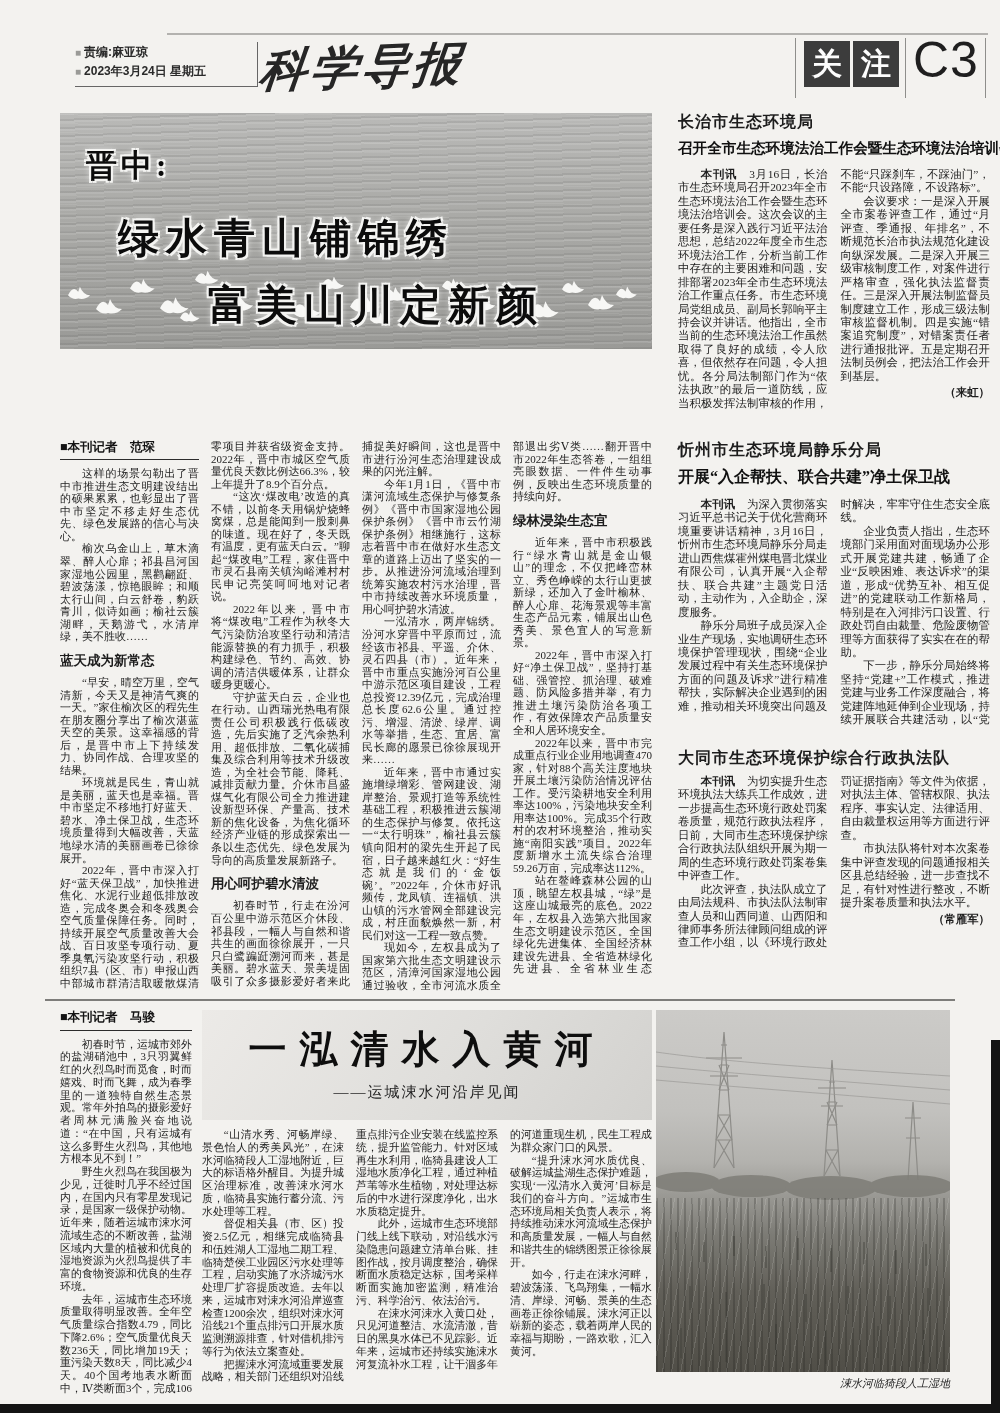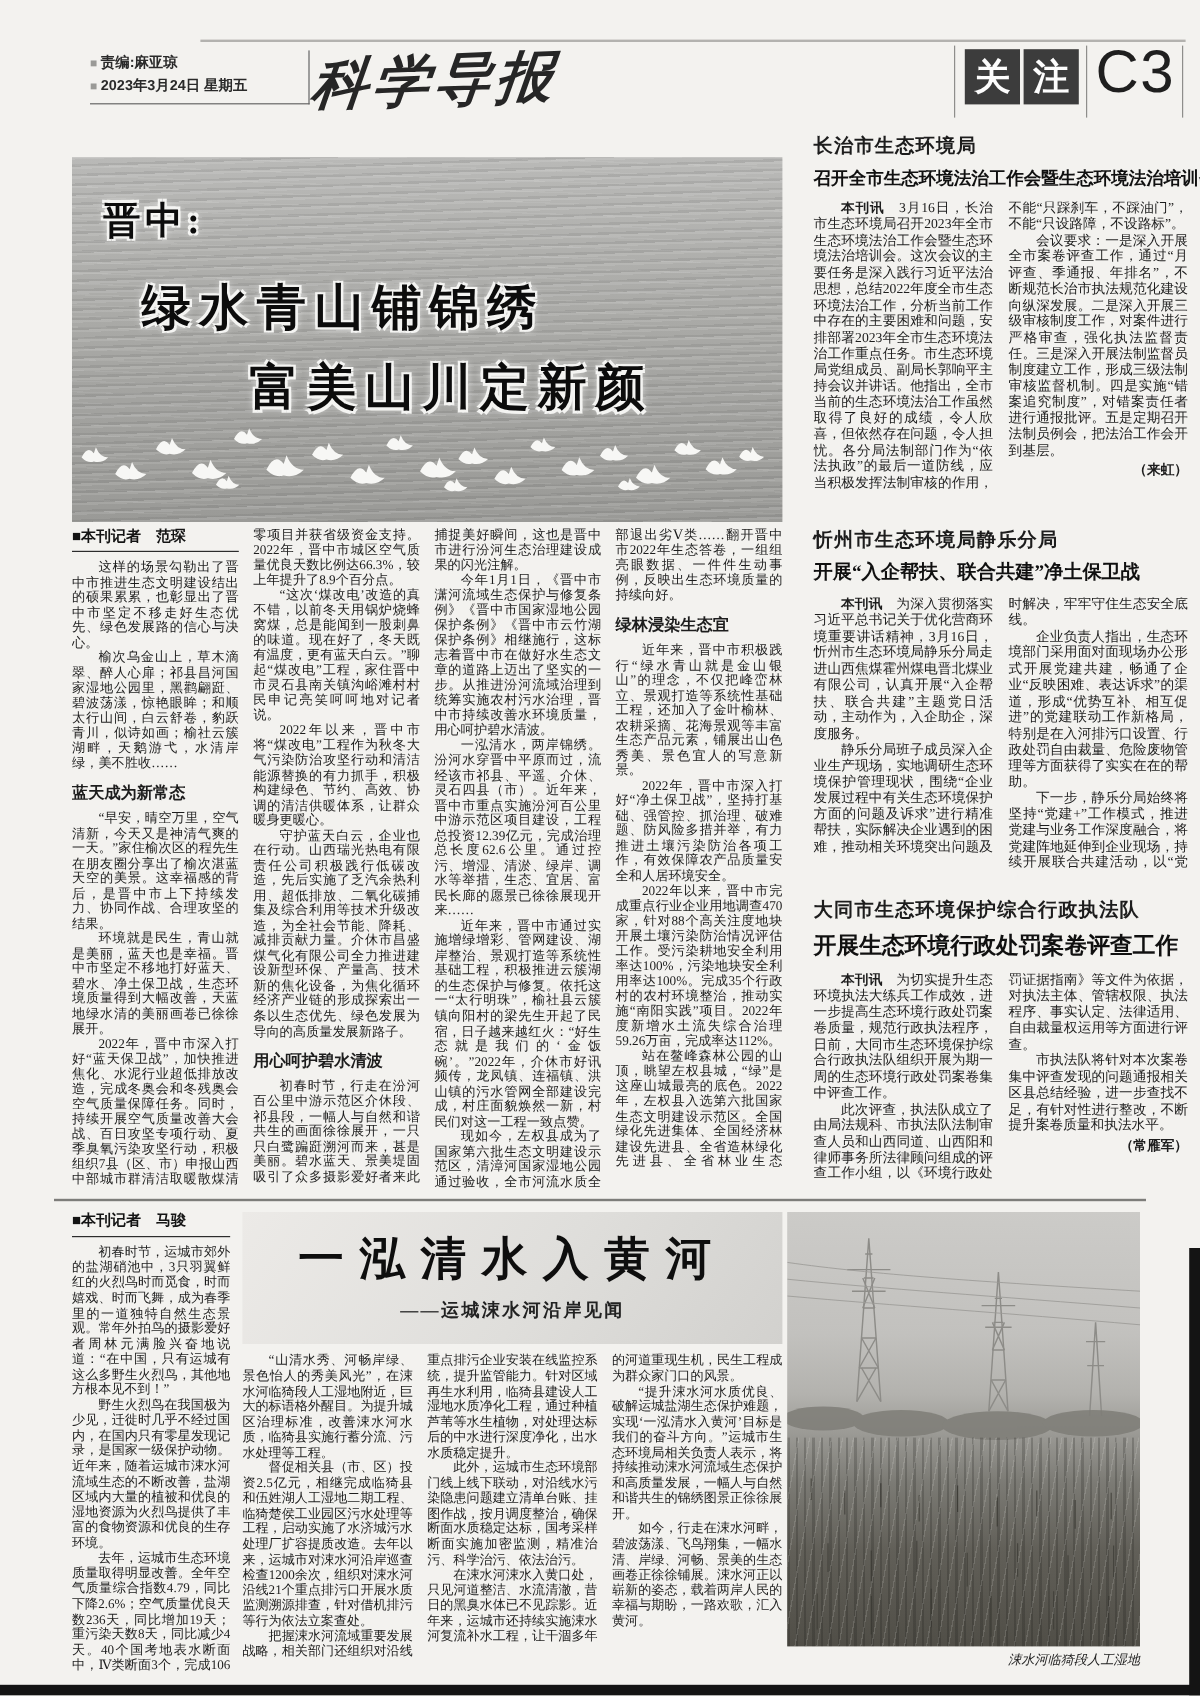--- a/index.html
+++ b/index.html
@@ -28,21 +28,21 @@
     display:flex;align-items:center;justify-content:center;
     font-family:"Liberation Sans","DejaVu Sans",sans-serif;
     font-size:30px;font-weight:bold;
   }
   .page-no{
     left:913px;top:31px;font-size:50px;font-weight:normal;color:#1f1f1f;
     font-family:"Liberation Sans","DejaVu Sans",sans-serif;letter-spacing:1px;
   }
   
   .feature-photo{
-    left:60px;top:131px;width:592px;height:304px;overflow:hidden;
+    left:60px;top:113px;width:592px;height:236px;overflow:hidden;
     background:
       repeating-linear-gradient(178deg, rgba(255,255,255,.10) 0 2px, rgba(0,0,0,0) 2px 6px, rgba(60,60,60,.10) 6px 8px),
       repeating-linear-gradient(2deg, rgba(255,255,255,.07) 0 1px, rgba(0,0,0,0) 1px 9px),
       linear-gradient(#b9b9b7 0%, #ababa8 40%, #a2a29f 70%, #9a9a97 100%);
   }
   .photo-head{
     position:absolute;font-weight:bold;color:#0c0c0c;
     font-family:"Liberation Serif","DejaVu Serif",serif;
     text-shadow:-2px -2px 0 #f4f4f2,2px -2px 0 #f4f4f2,-2px 2px 0 #f4f4f2,2px 2px 0 #f4f4f2,0 0 7px #ffffff;
     white-space:nowrap;
@@ -88,21 +88,21 @@
   }
   .b-headblock{
     left:202px;top:1010px;width:450px;height:110px;
     background:linear-gradient(125deg,#eceae7 0%,#dfdedb 55%,#d2d1ce 100%);
     text-align:center;overflow:hidden;
   }
   .b-head{
     margin-top:14px;font-size:38px;font-weight:bold;letter-spacing:13px;
     color:#0e0e0e;font-family:"Liberation Serif","DejaVu Serif",serif;white-space:nowrap;
   }
-  .b-sub{margin-top:8px;font-size:15px;font-weight:bold;letter-spacing:2px;color:#222;}
+  .b-sub{margin-top:8px;font-size:15px;font-weight:normal;letter-spacing:2px;color:#222;}
   .b-rest{
     left:202px;top:1128px;width:450px;height:266px;overflow:hidden;
     column-count:3;column-gap:12px;column-fill:auto;
     font-size:10.9px;line-height:1.17;text-align:justify;
   }
   
   .b-photo{
     left:656px;top:1010px;width:294px;height:362px;overflow:hidden;
     background:linear-gradient(#cccbc8 0%,#c2c1be 28%,#b3b2ae 42%,#989792 52%,#7c7b75 62%,#615f58 78%,#504e47 100%);
   }
@@ -183,21 +183,21 @@
     <p class="para">“这次‘煤改电’改造的真不错，以前冬天用锅炉烧蜂窝煤，总是能闻到一股刺鼻的味道。现在好了，冬天既有温度，更有蓝天白云。”聊起“煤改电”工程，家住晋中市灵石县南关镇沟峪滩村村民申记亮笑呵呵地对记者说。</p>
     <p class="para">2022年以来，晋中市将“煤改电”工程作为秋冬大气污染防治攻坚行动和清洁能源替换的有力抓手，积极构建绿色、节约、高效、协调的清洁供暖体系，让群众暖身更暖心。</p>
     <p class="para">守护蓝天白云，企业也在行动。山西瑞光热电有限责任公司积极践行低碳改造，先后实施了乏汽余热利用、超低排放、二氧化碳捕集及综合利用等技术升级改造，为全社会节能、降耗、减排贡献力量。介休市昌盛煤气化有限公司全力推进建设新型环保、产量高、技术新的焦化设备，为焦化循环经济产业链的形成探索出一条以生态优先、绿色发展为导向的高质量发展新路子。</p>
     <h3 class="subhead">用心呵护碧水清波</h3>
     <p class="para">初春时节，行走在汾河百公里中游示范区介休段、祁县段，一幅人与自然和谐共生的画面徐徐展开，一只只白鹭蹁跹溯河而来，甚是美丽。碧水蓝天、景美堤固吸引了众多摄影爱好者来此捕捉美好瞬间，这也是晋中市进行汾河生态治理建设成果的闪光注解。</p>
     <p class="para">今年1月1日，《晋中市潇河流域生态保护与修复条例》《晋中市国家湿地公园保护条例》《晋中市云竹湖保护条例》相继施行，这标志着晋中市在做好水生态文章的道路上迈出了坚实的一步。从推进汾河流域治理到统筹实施农村污水治理，晋中市持续改善水环境质量，用心呵护碧水清波。</p>
     <p class="para">一泓清水，两岸锦绣。汾河水穿晋中平原而过，流经该市祁县、平遥、介休、灵石四县（市）。近年来，晋中市重点实施汾河百公里中游示范区项目建设，工程总投资12.39亿元，完成治理总长度62.6公里。通过控污、增湿、清淤、绿岸、调水等举措，生态、宜居、富民长廊的愿景已徐徐展现开来……</p>
     <p class="para">近年来，晋中市通过实施增绿增彩、管网建设、湖岸整治、景观打造等系统性基础工程，积极推进云簇湖的生态保护与修复。依托这一“太行明珠”，榆社县云簇镇向阳村的梁先生开起了民宿，日子越来越红火：“好生态就是我们的‘金饭碗’。”2022年，介休市好讯频传，龙凤镇、连福镇、洪山镇的污水管网全部建设完成，村庄面貌焕然一新，村民们对这一工程一致点赞。</p>
     <p class="para">现如今，左权县成为了国家第六批生态文明建设示范区，清漳河国家湿地公园通过验收，全市河流水质全部退出劣Ⅴ类……翻开晋中市2022年生态答卷，一组组亮眼数据、一件件生动事例，反映出生态环境质量的持续向好。</p>
     <h3 class="subhead">绿林浸染生态宜</h3>
-    <p class="para">近年来，晋中市积极践行“绿水青山就是金山银山”的理念，不仅把峰峦林立、景观打造等系统性基础工程，还加入了金叶榆林、农耕采摘、花海景观等丰富生态产品元素，铺展出山色秀美、景色宜人的写意新景。</p>
+    <p class="para">近年来，晋中市积极践行“绿水青山就是金山银山”的理念，不仅把峰峦林立、秀色峥嵘的太行山更披新绿，还加入了金叶榆林、醉人心扉、花海景观等丰富生态产品元素，铺展出山色秀美、景色宜人的写意新景。</p>
     <p class="para">2022年，晋中市深入打好“净土保卫战”，坚持打基础、强管控、抓治理、破难题、防风险多措并举，有力推进土壤污染防治各项工作，有效保障农产品质量安全和人居环境安全。</p>
     <p class="para">2022年以来，晋中市完成重点行业企业用地调查470家，针对88个高关注度地块开展土壤污染防治情况评估工作。受污染耕地安全利用率达100%，污染地块安全利用率达100%。完成35个行政村的农村环境整治，推动实施“南阳实践”项目。2022年度新增水土流失综合治理59.26万亩，完成率达112%。</p>
     <p class="para">站在鳌峰森林公园的山顶，眺望左权县城，“绿”是这座山城最亮的底色。2022年，左权县入选第六批国家生态文明建设示范区。全国绿化先进集体、全国经济林建设先进县、全省造林绿化先进县、全省林业生态县……一张张熠熠生辉的名片，是左权的绿色答卷。</p>
   </div>
 
 <div class="abs art" style="top:112px;">
   <div class="overline">长治市生态环境局</div>
   <div class="headline hl-a">召开全市生态环境法治工作会暨生态环境法治培训会</div>
   <div class="art-body h-a">
       <p class="para"><b>本刊讯</b>　3月16日，长治市生态环境局召开2023年全市生态环境法治工作会暨生态环境法治培训会。这次会议的主要任务是深入践行习近平法治思想，总结2022年度全市生态环境法治工作，分析当前工作中存在的主要困难和问题，安排部署2023年全市生态环境法治工作重点任务。市生态环境局党组成员、副局长郭响平主持会议并讲话。他指出，全市当前的生态环境法治工作虽然取得了良好的成绩，令人欣喜，但依然存在问题，令人担忧。各分局法制部门作为“依法执政”的最后一道防线，应当积极发挥法制审核的作用，不能“只踩刹车，不踩油门”，不能“只设路障，不设路标”。</p>
@@ -212,21 +212,20 @@
   <div class="art-body h-b">
       <p class="para"><b>本刊讯</b>　为深入贯彻落实习近平总书记关于优化营商环境重要讲话精神，3月16日，忻州市生态环境局静乐分局走进山西焦煤霍州煤电晋北煤业有限公司，认真开展“入企帮扶、联合共建”主题党日活动，主动作为，入企助企，深度服务。</p>
       <p class="para">静乐分局班子成员深入企业生产现场，实地调研生态环境保护管理现状，围绕“企业发展过程中有关生态环境保护方面的问题及诉求”进行精准帮扶，实际解决企业遇到的困难，推动相关环境突出问题及时解决，牢牢守住生态安全底线。</p>
       <p class="para">企业负责人指出，生态环境部门采用面对面现场办公形式开展党建共建，畅通了企业“反映困难、表达诉求”的渠道，形成“优势互补、相互促进”的党建联动工作新格局，特别是在入河排污口设置、行政处罚自由裁量、危险废物管理等方面获得了实实在在的帮助。</p>
       <p class="para">下一步，静乐分局始终将坚持“党建+”工作模式，推进党建与业务工作深度融合，将党建阵地延伸到企业现场，持续开展联合共建活动，以“党建红”引领“生态绿”，以优质高效的服务推动企业高质量发展。</p>
     </div>
 </div>
 
 <div class="abs art" style="top:748px;">
   <div class="overline">大同市生态环境保护综合行政执法队</div>
-  <div class="headline hl-c">开展生态环境行政处罚案卷评查工作</div>
   <div class="art-body h-c">
       <p class="para"><b>本刊讯</b>　为切实提升生态环境执法大练兵工作成效，进一步提高生态环境行政处罚案卷质量，规范行政执法程序，日前，大同市生态环境保护综合行政执法队组织开展为期一周的生态环境行政处罚案卷集中评查工作。</p>
       <p class="para">此次评查，执法队成立了由局法规科、市执法队法制审查人员和山西同道、山西阳和律师事务所法律顾问组成的评查工作小组，以《环境行政处罚证据指南》等文件为依据，对执法主体、管辖权限、执法程序、事实认定、法律适用、自由裁量权运用等方面进行评查。</p>
       <p class="para">市执法队将针对本次案卷集中评查发现的问题通报相关区县总结经验，进一步查找不足，有针对性进行整改，不断提升案卷质量和执法水平。</p>
       <p class="sig">（常雁军）</p>
     </div>
 </div>
 
 <div class="abs sep-line"></div>
 

